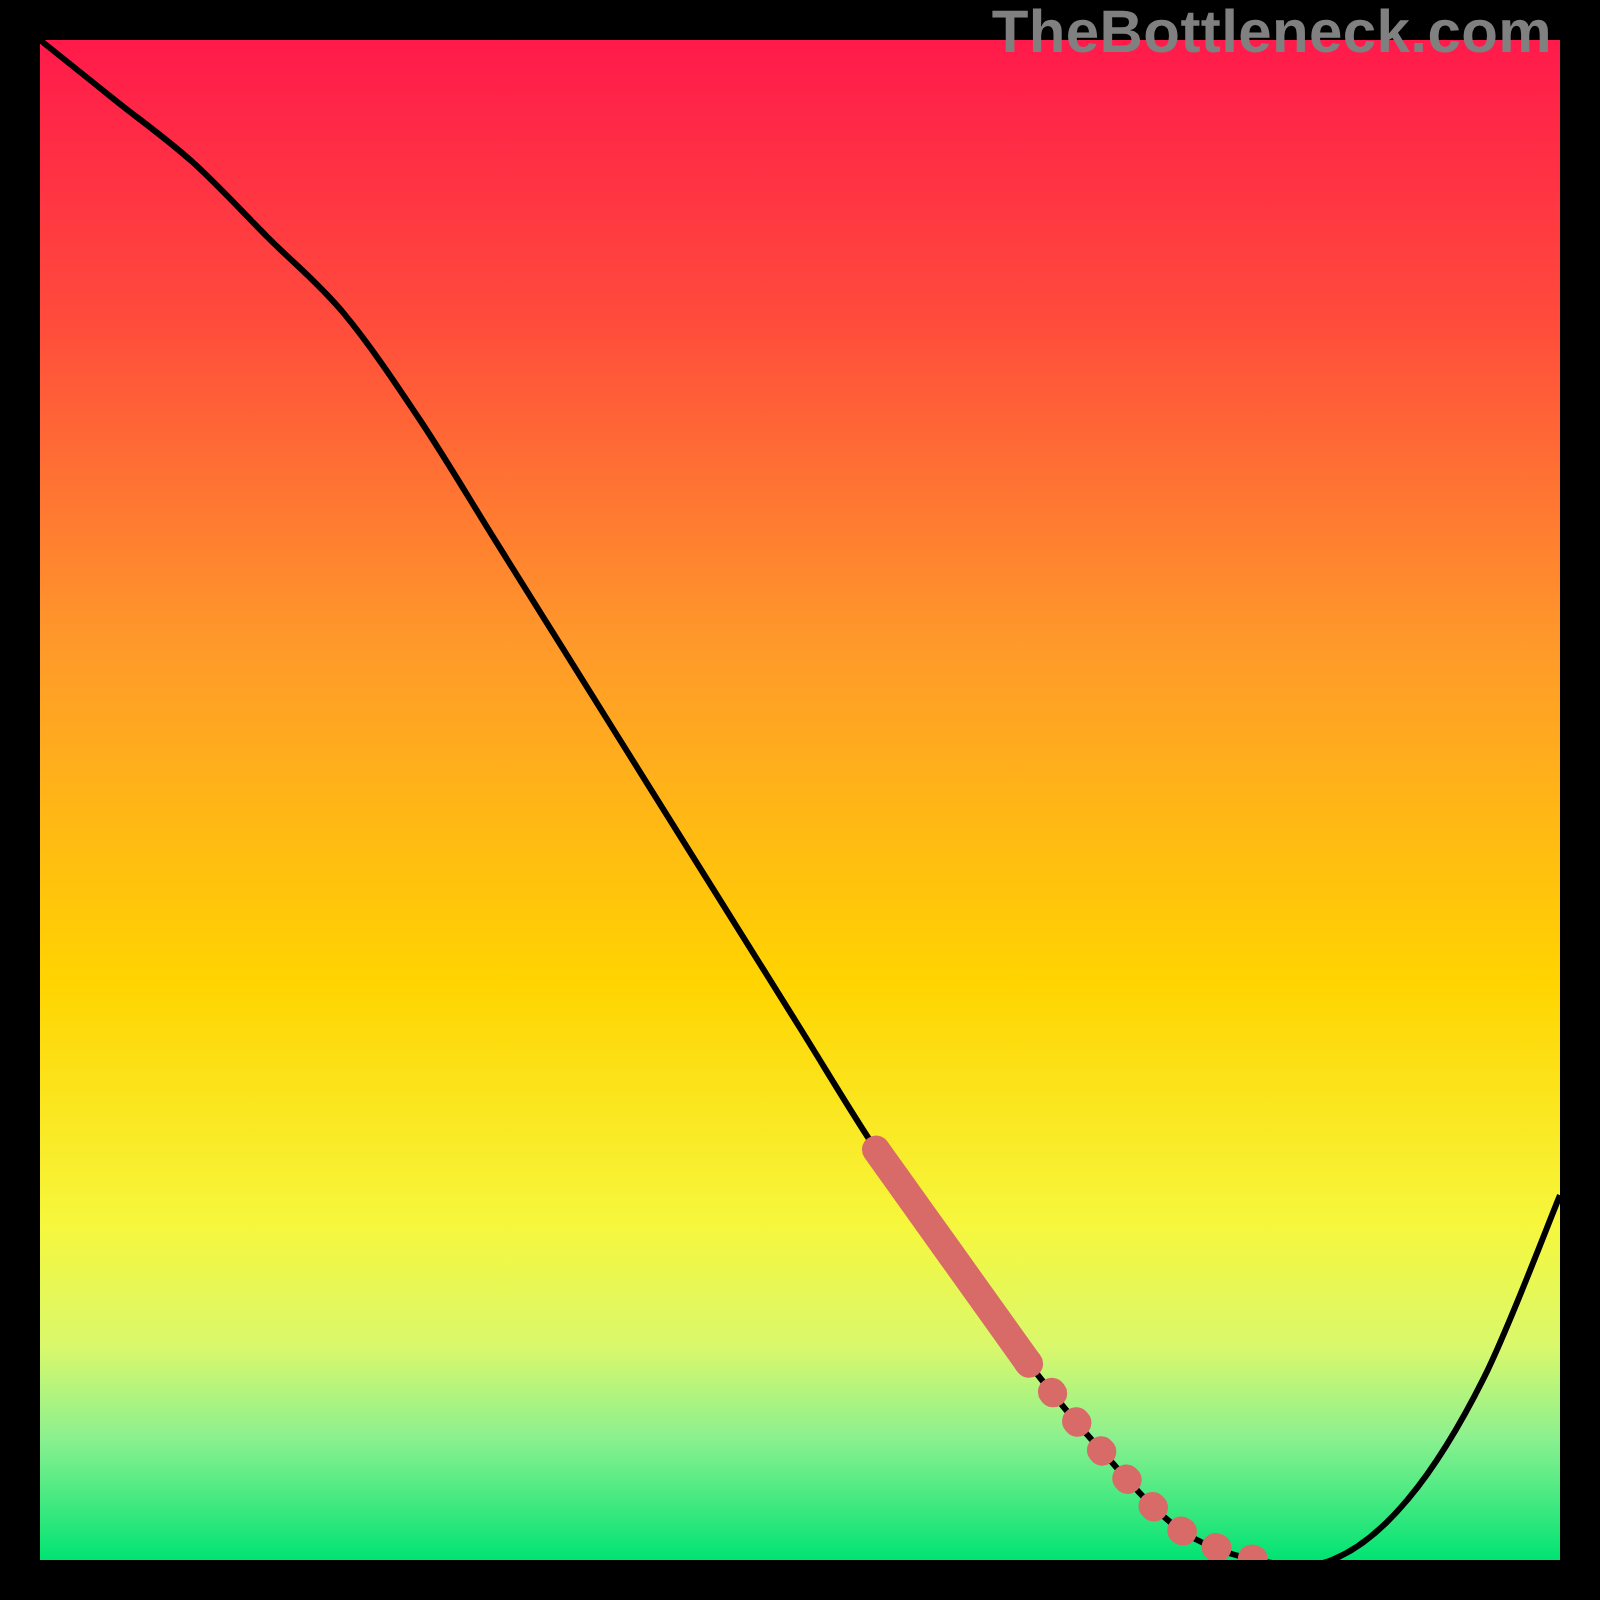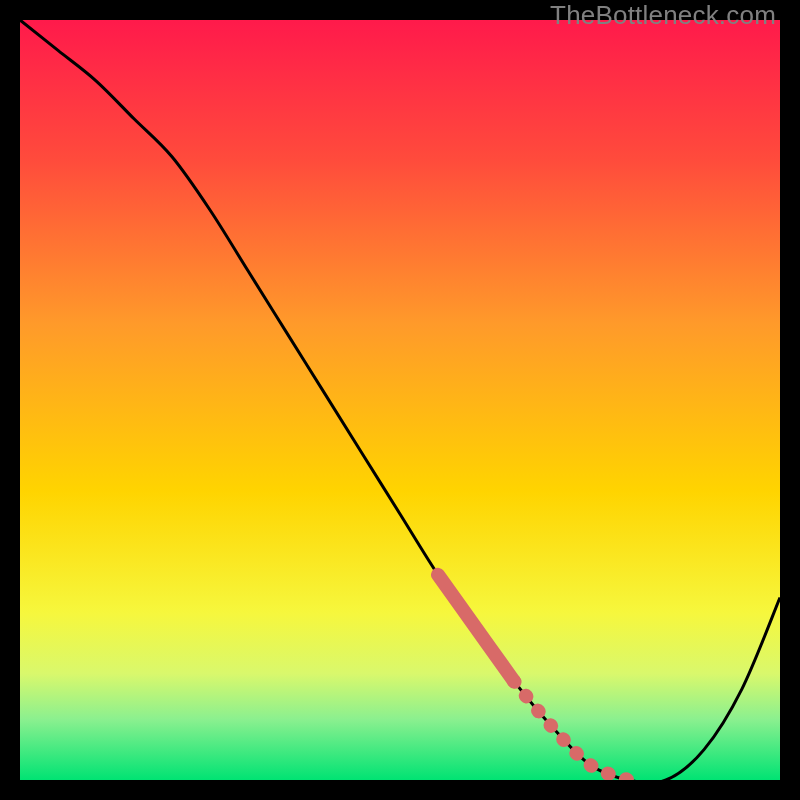--- a/index.html
+++ b/index.html
@@ -24,22 +24,22 @@
     left: 0;
     top: 0;
     width: 760px;
     height: 760px;
   }
   .watermark {
     position: absolute;
     top: 0;
     right: 24px;
     color: #808080;
-    font-size: 26px;
-    font-weight: 400;
+    font-size: 30px;
+    font-weight: 700;
     letter-spacing: 0.2px;
   }
 </style>
 </head>
 <body>
 
 <div class="frame">
   <svg class="plot" viewBox="0 0 760 760">
     <defs>
       <linearGradient id="bg-grad" x1="0" y1="0" x2="0" y2="1">

